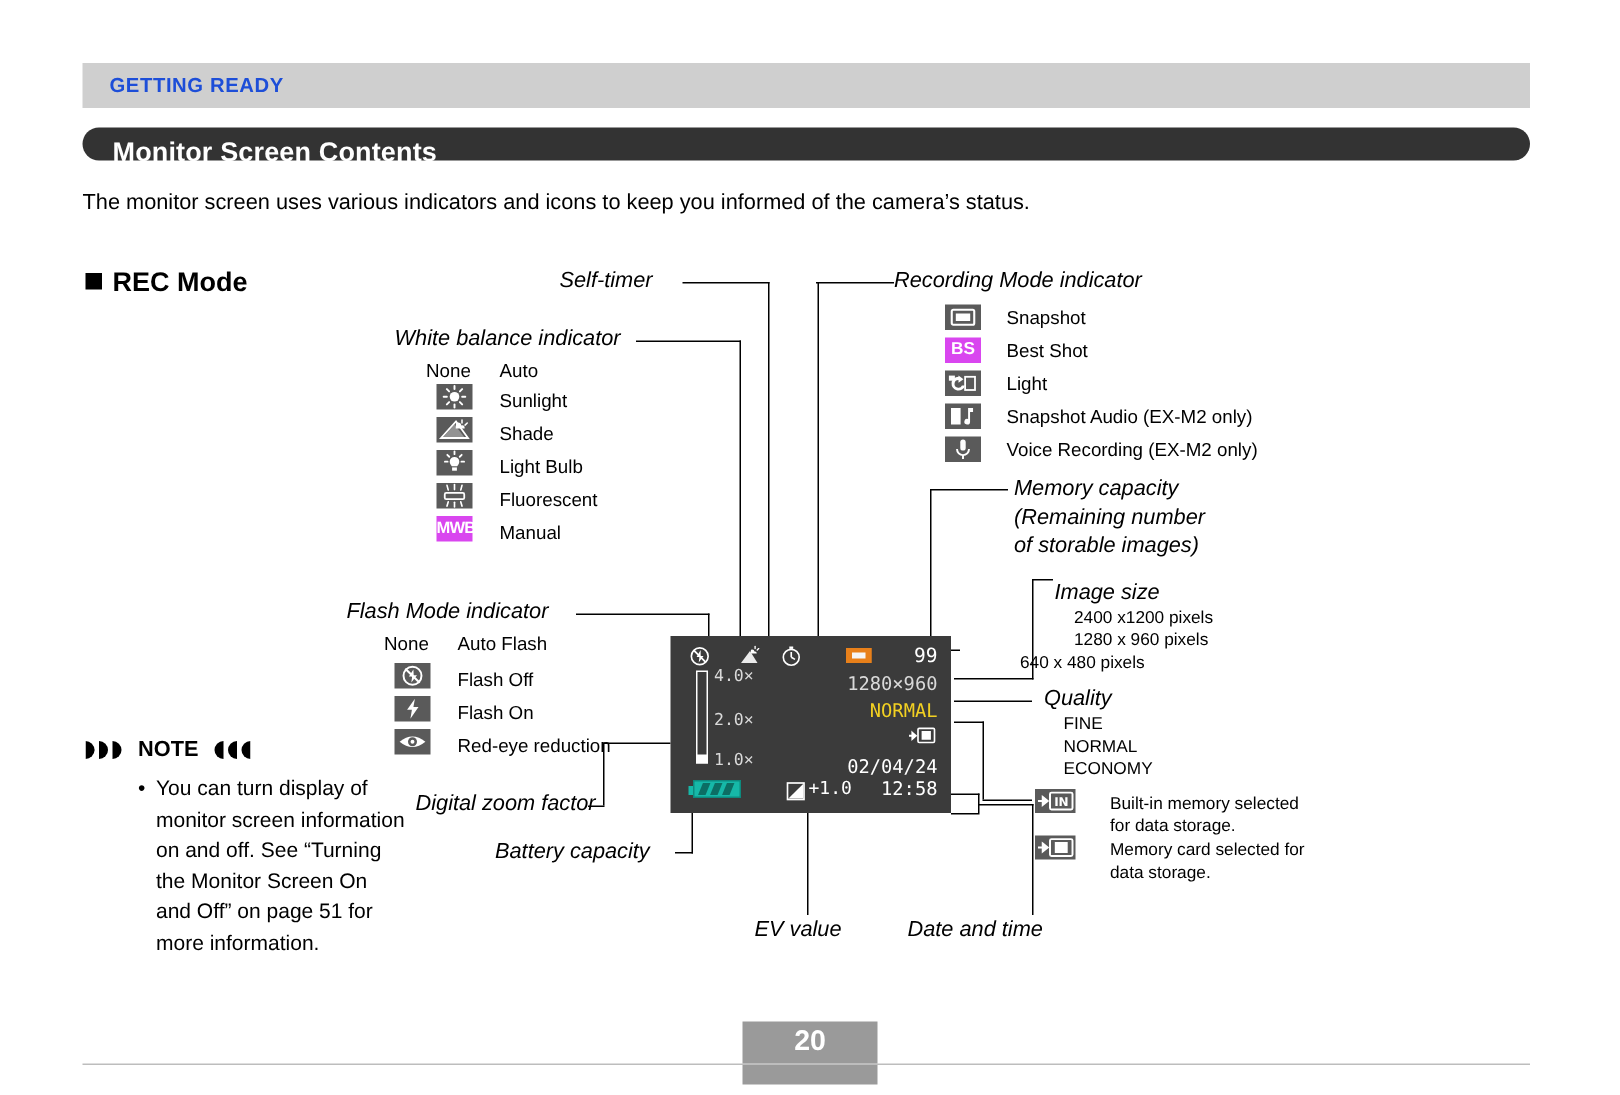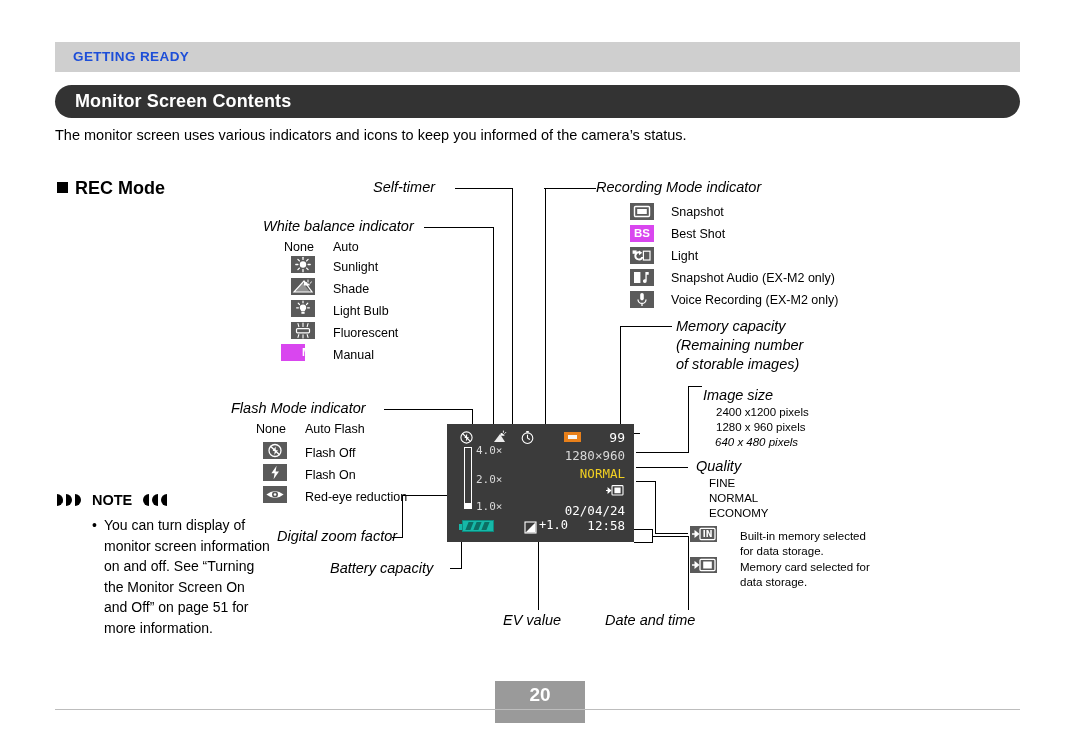--- a/index.html
+++ b/index.html
@@ -17,21 +17,21 @@
   .running-head{
     position:absolute;left:55px;top:42px;width:965px;height:30px;
     background:#cfcfcf;
   }
   .running-head span{
     position:absolute;left:18px;top:7px;
     font-size:13.5px;font-weight:bold;letter-spacing:.4px;
     color:#1d4ed8;
   }
   .section-bar{
-    position:absolute;left:55px;top:85px;width:965px;height:33px;
+    position:absolute;left:55px;top:85px;width:965px;height:22px;
     background:#333333;border-radius:17px;
   }
   .section-bar span{
     position:absolute;left:20px;top:6px;
     font-size:18px;font-weight:bold;color:#ffffff;
     letter-spacing:.1px;
   }
   .intro{
     position:absolute;left:55px;top:127px;
     font-size:14.5px;color:#000;
@@ -221,21 +221,21 @@
           <line x1="12" y1="1" x2="12" y2="4.4"></line>
         <line x1="17" y1="1.6" x2="16.2" y2="4.6"></line>
         <line x1="7" y1="15.4" x2="7.8" y2="12.6"></line>
           <line x1="12" y1="16" x2="12" y2="12.8"></line>
         <line x1="17" y1="15.4" x2="16.2" y2="12.6"></line>
       </g>
     </svg>
   </div>
   <div class="plain" style="left:333px;top:326px;">Fluorescent</div>
 
-  <div class="chip mwb" style="left:281px;top:344px;padding-left:21px;">MWB</div>
+  <div class="chip mwb" style="left:291px;top:344px;">MWB</div>
   <div class="plain" style="left:333px;top:348px;">Manual</div>
 
   <div class="lbl" style="left:231px;top:400px;">Flash Mode indicator</div>
   <div class="ln lnh" style="left:384px;top:409px;width:89px;"></div>
   <div class="ln lnv" style="left:472px;top:409px;height:15px;"></div>
 
   <div class="plain" style="left:256px;top:422px;">None</div>
   <div class="plain" style="left:305px;top:422px;">Auto Flash</div>
 
   <div class="chip" style="left:263px;top:442px;">
@@ -310,21 +310,21 @@
   <div class="lbl" style="left:676px;top:318px;">Memory capacity</div>
   <div class="lbl" style="left:676px;top:337px;">(Remaining number</div>
   <div class="lbl" style="left:676px;top:356px;">of storable images)</div>
 
   <div class="ln lnh" style="left:688px;top:386px;width:14px;"></div>
   <div class="ln lnv" style="left:688px;top:386px;height:67px;"></div>
   <div class="ln lnh" style="left:636px;top:452px;width:53px;"></div>
   <div class="lbl" style="left:703px;top:387px;">Image size</div>
   <div class="plain-sm" style="left:716px;top:406px;">2400 x1200 pixels</div>
   <div class="plain-sm" style="left:716px;top:421px;">1280 x  960 pixels</div>
-  <div class="plain-sm" style="left:715px;top:436px;font-style:italic;">640 x  480 pixels</div>
+  <div class="plain-sm" style="left:680px;top:436px;">640 x  480 pixels</div>
 
   <div class="ln lnh" style="left:636px;top:467px;width:52px;"></div>
   <div class="lbl" style="left:696px;top:458px;">Quality</div>
   <div class="plain-sm" style="left:709px;top:477px;">FINE</div>
   <div class="plain-sm" style="left:709px;top:492px;">NORMAL</div>
   <div class="plain-sm" style="left:709px;top:507px;">ECONOMY</div>
 
   <div class="ln lnh" style="left:636px;top:481px;width:20px;"></div>
   <div class="ln lnv" style="left:655px;top:481px;height:52px;"></div>
   <div class="ln lnh" style="left:655px;top:533px;width:33px;"></div>

